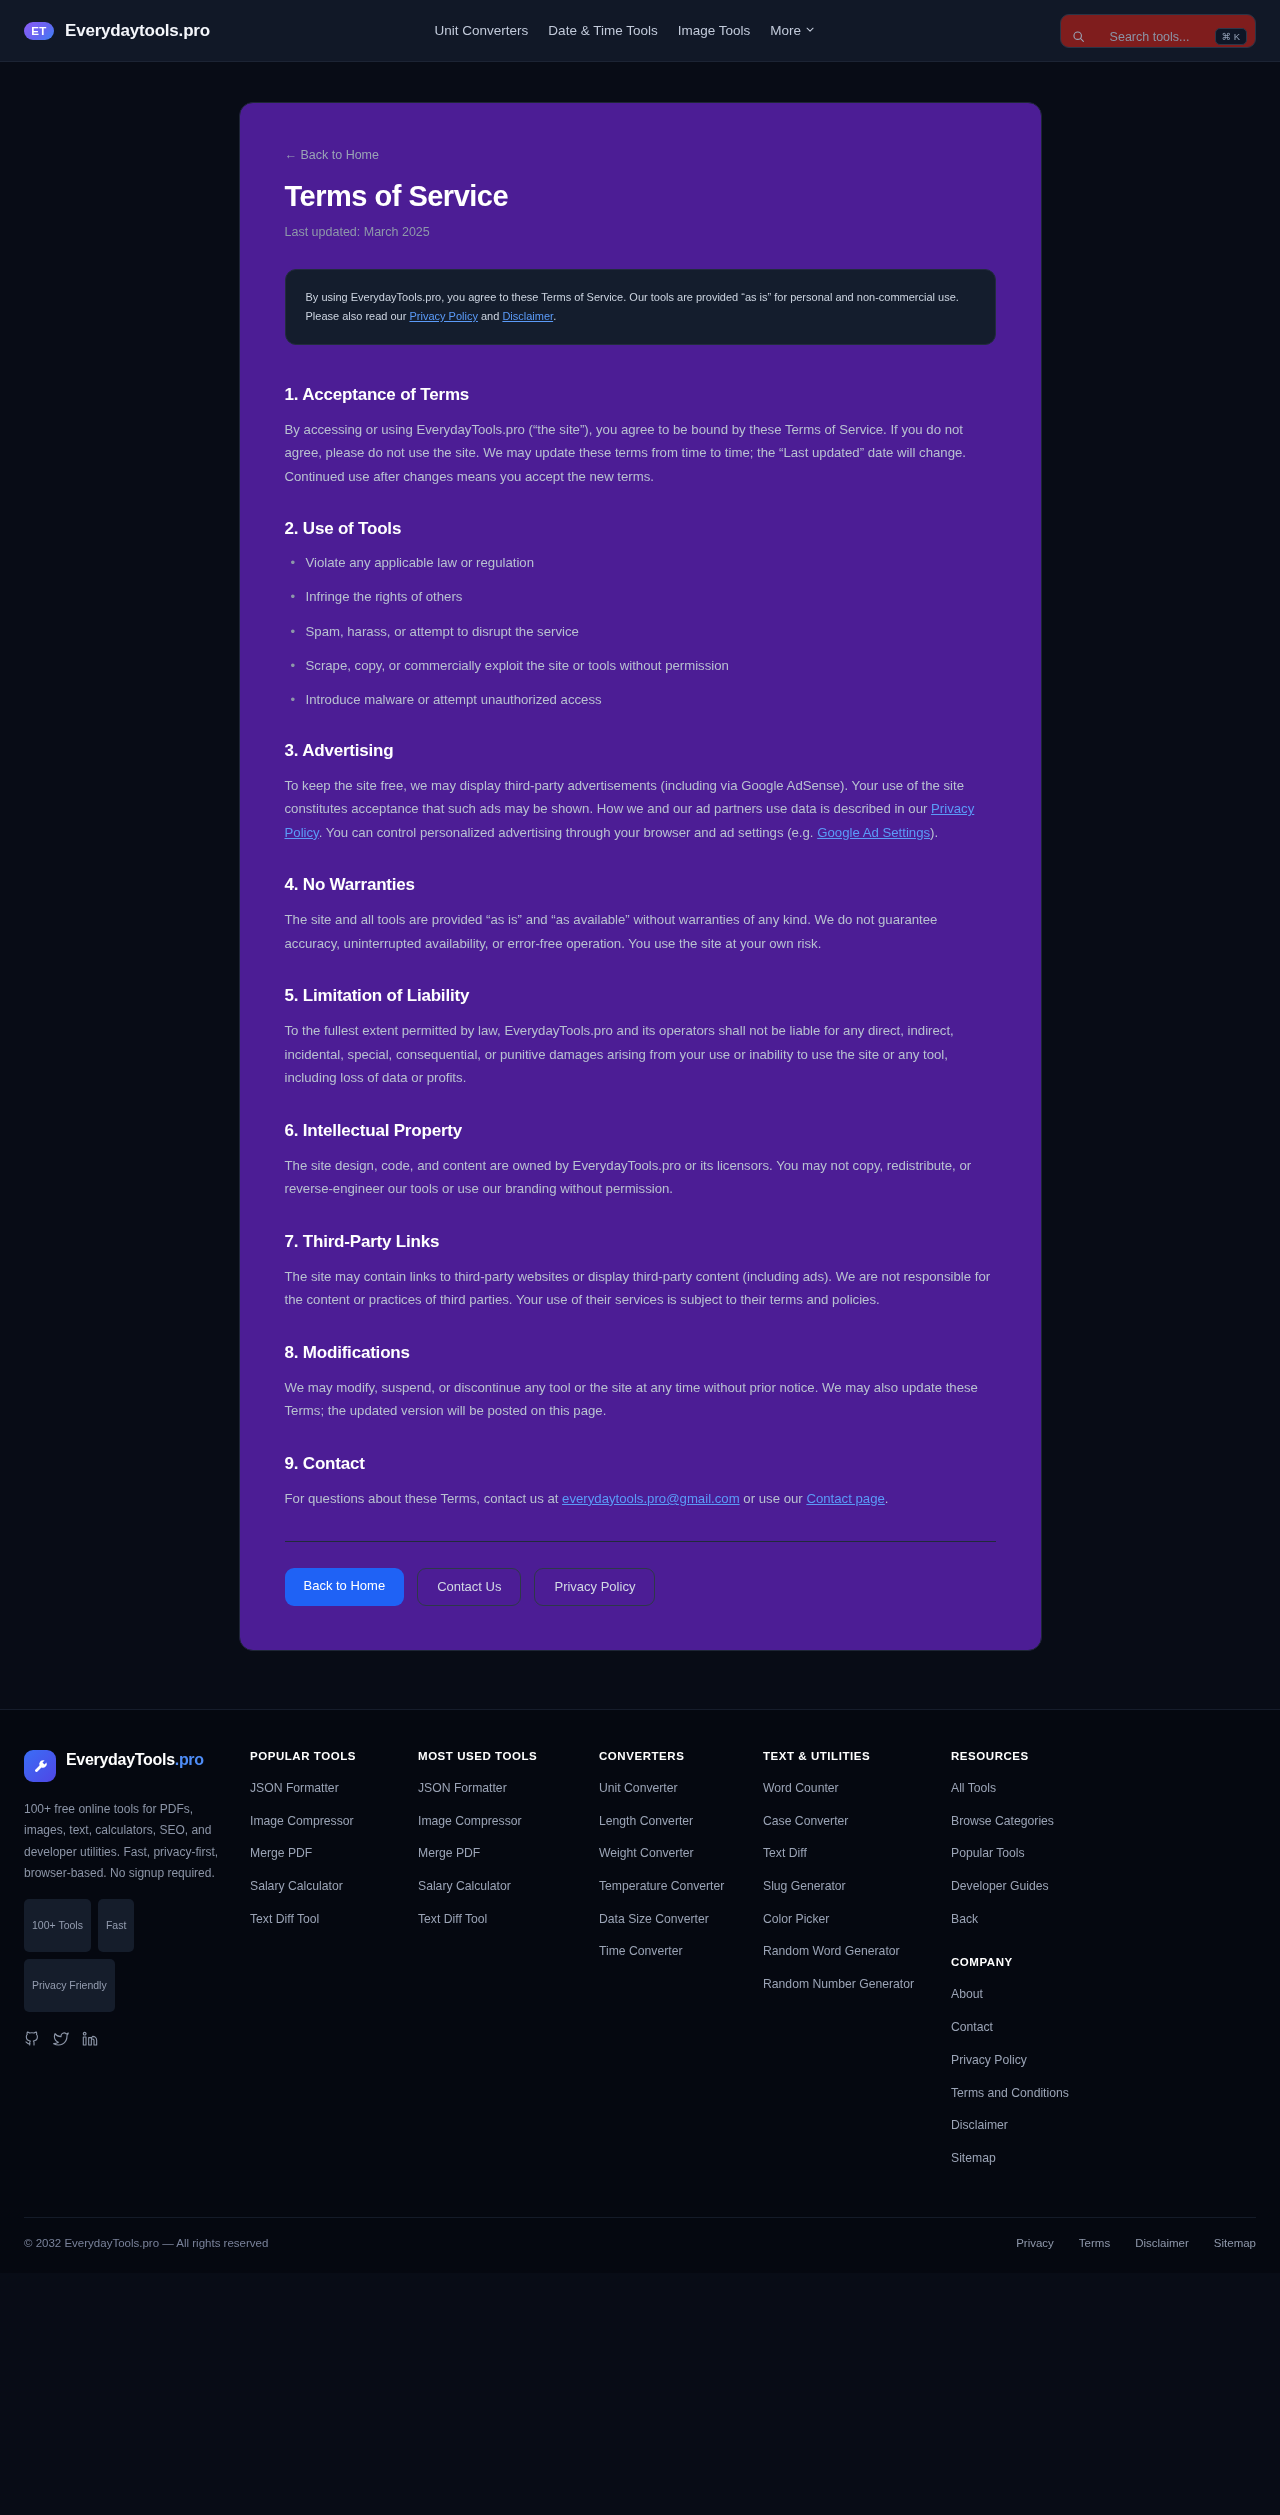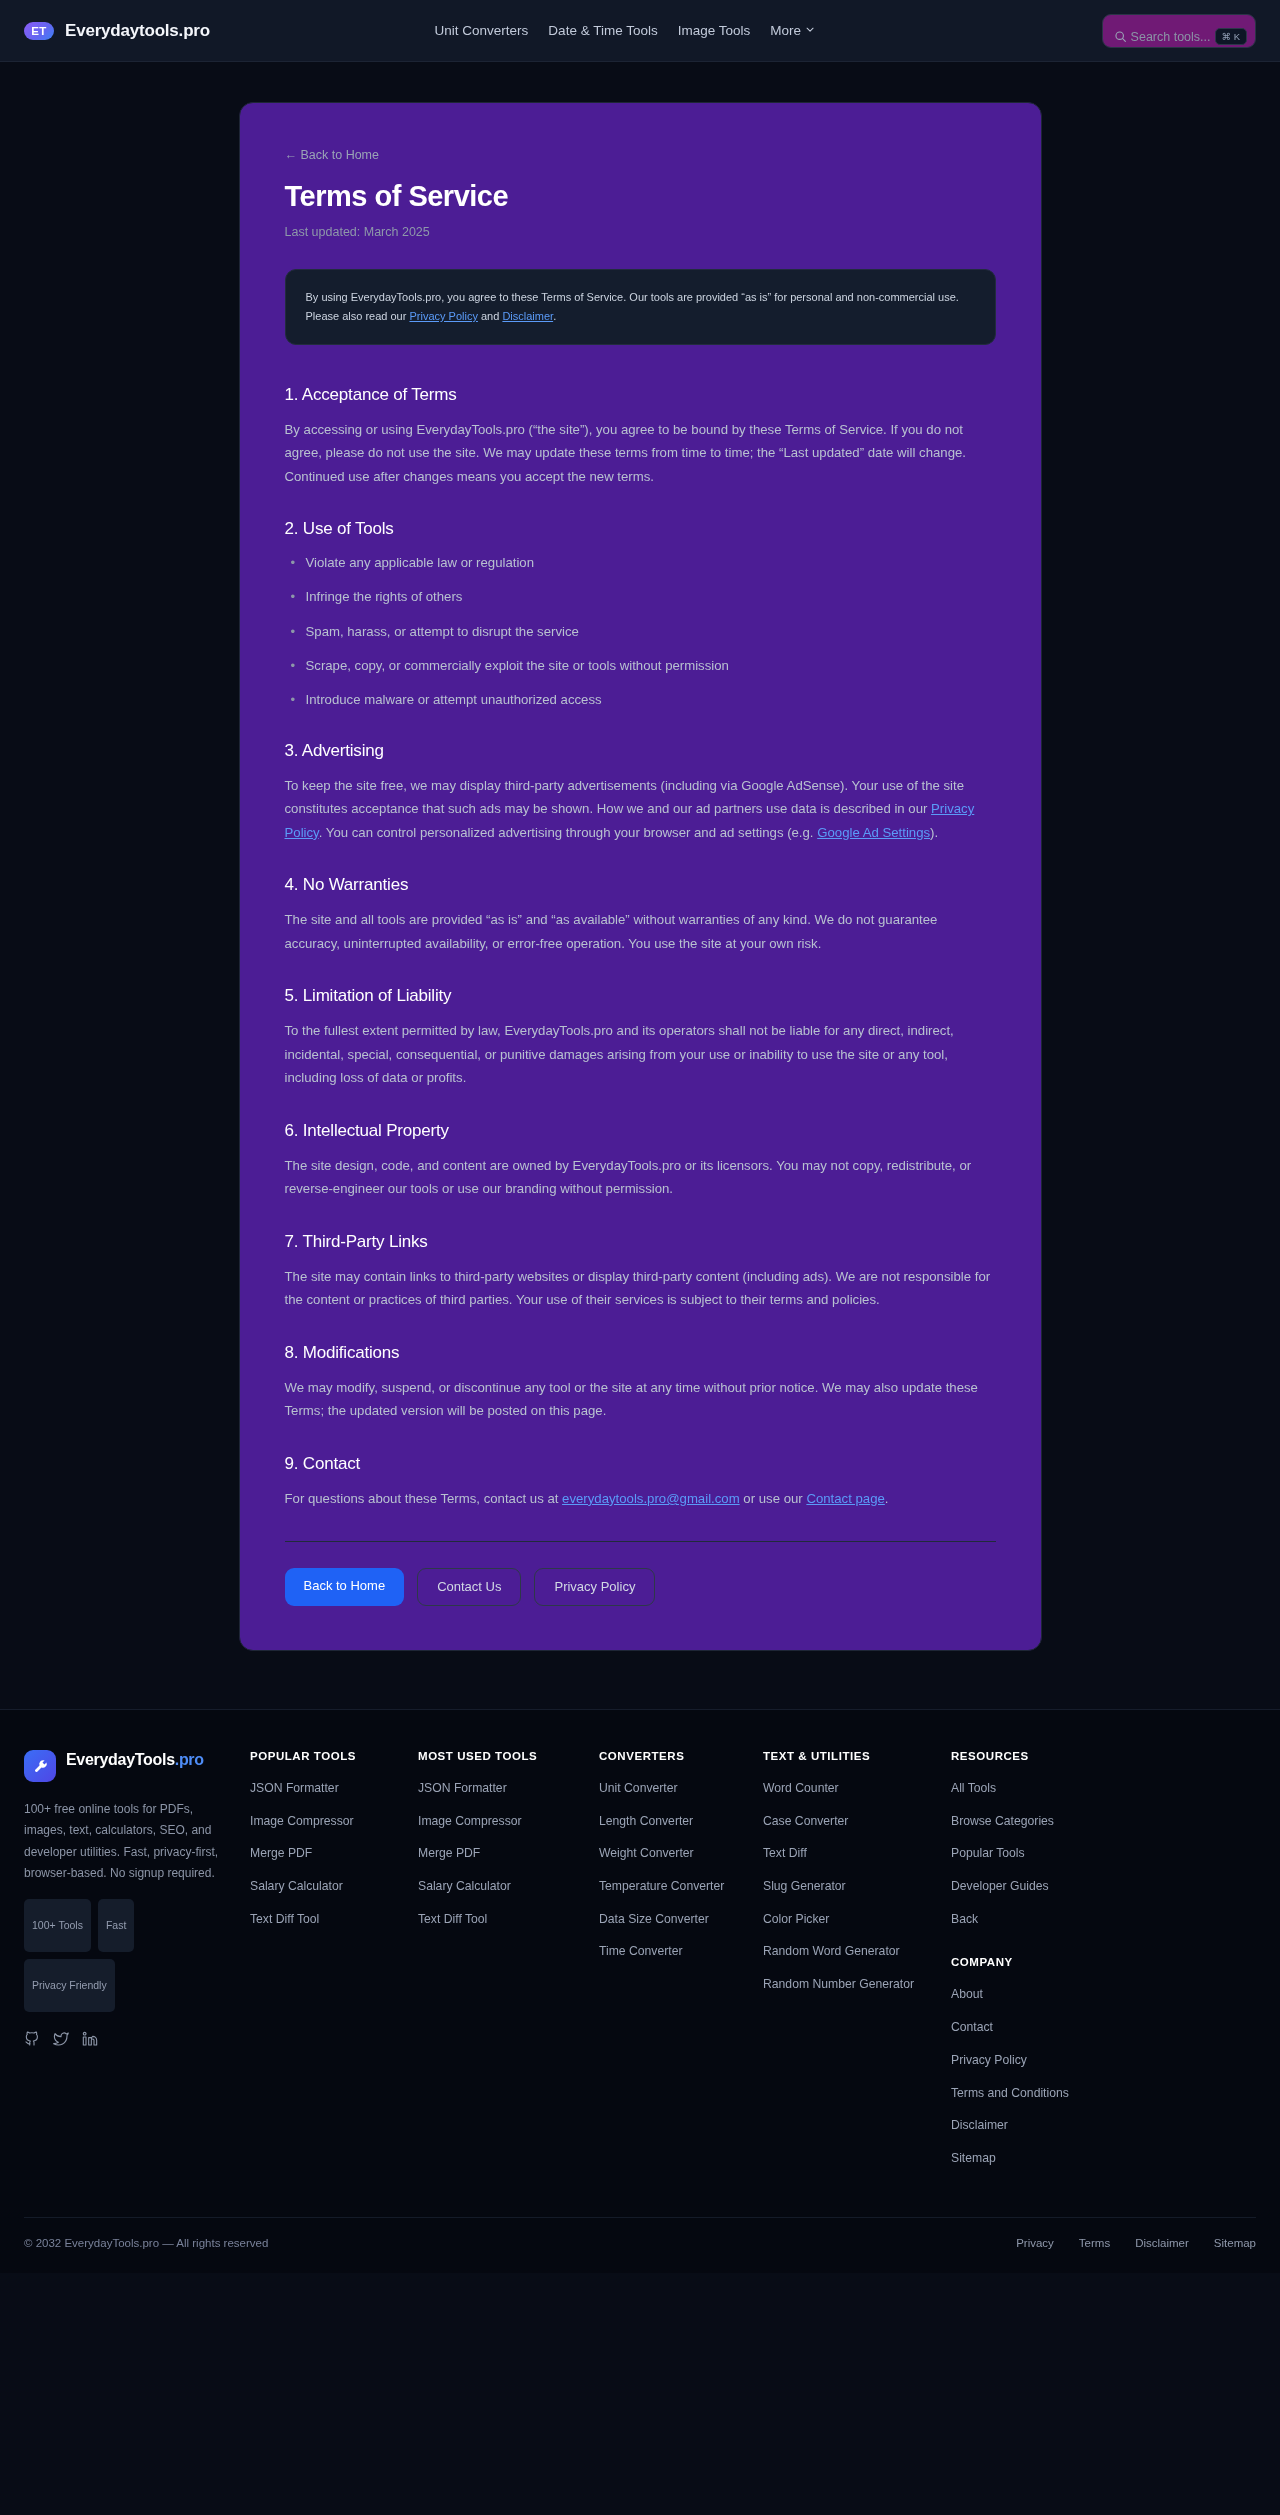--- a/index.html
+++ b/index.html
@@ -60,22 +60,22 @@
     text-decoration: none;
     white-space: nowrap;
   }
   .nav-more { display: inline-flex; align-items: center; gap: 5px; }
   .chev { width: 9px; height: 9px; position: relative; top: -1px; }
 
   .search-box {
     margin-left: auto;
     display: flex;
     align-items: center;
-    gap: 4px;
-    background: #701a75;
+    gap: 25px;
+    background: #7f1d1d;
     border: 1px solid #2a3446;
     border-radius: 9px;
     height: 34px;
     padding: 12px 8px 0 11px;
     min-width: 124px;
   }
   .search-placeholder { color: #8b94a6; font-size: 12.5px; }
   .kbd {
     background: #0e1626;
     border: 1px solid #2c3749;
@@ -132,21 +132,21 @@
   .callout p {
     color: #ccd4e0;
     font-size: 11px;
     line-height: 1.72;
   }
 
   .sec { margin-bottom: 31px; }
   .sec h2 {
     color: #ffffff;
     font-size: 17px;
-    font-weight: normal;
+    font-weight: bold;
     letter-spacing: -.2px;
     margin-bottom: 13px;
   }
   .sec p {
     color: #b8c1d0;
     font-size: 13.2px;
     line-height: 1.78;
   }
   .sec ul {
     list-style: none;

